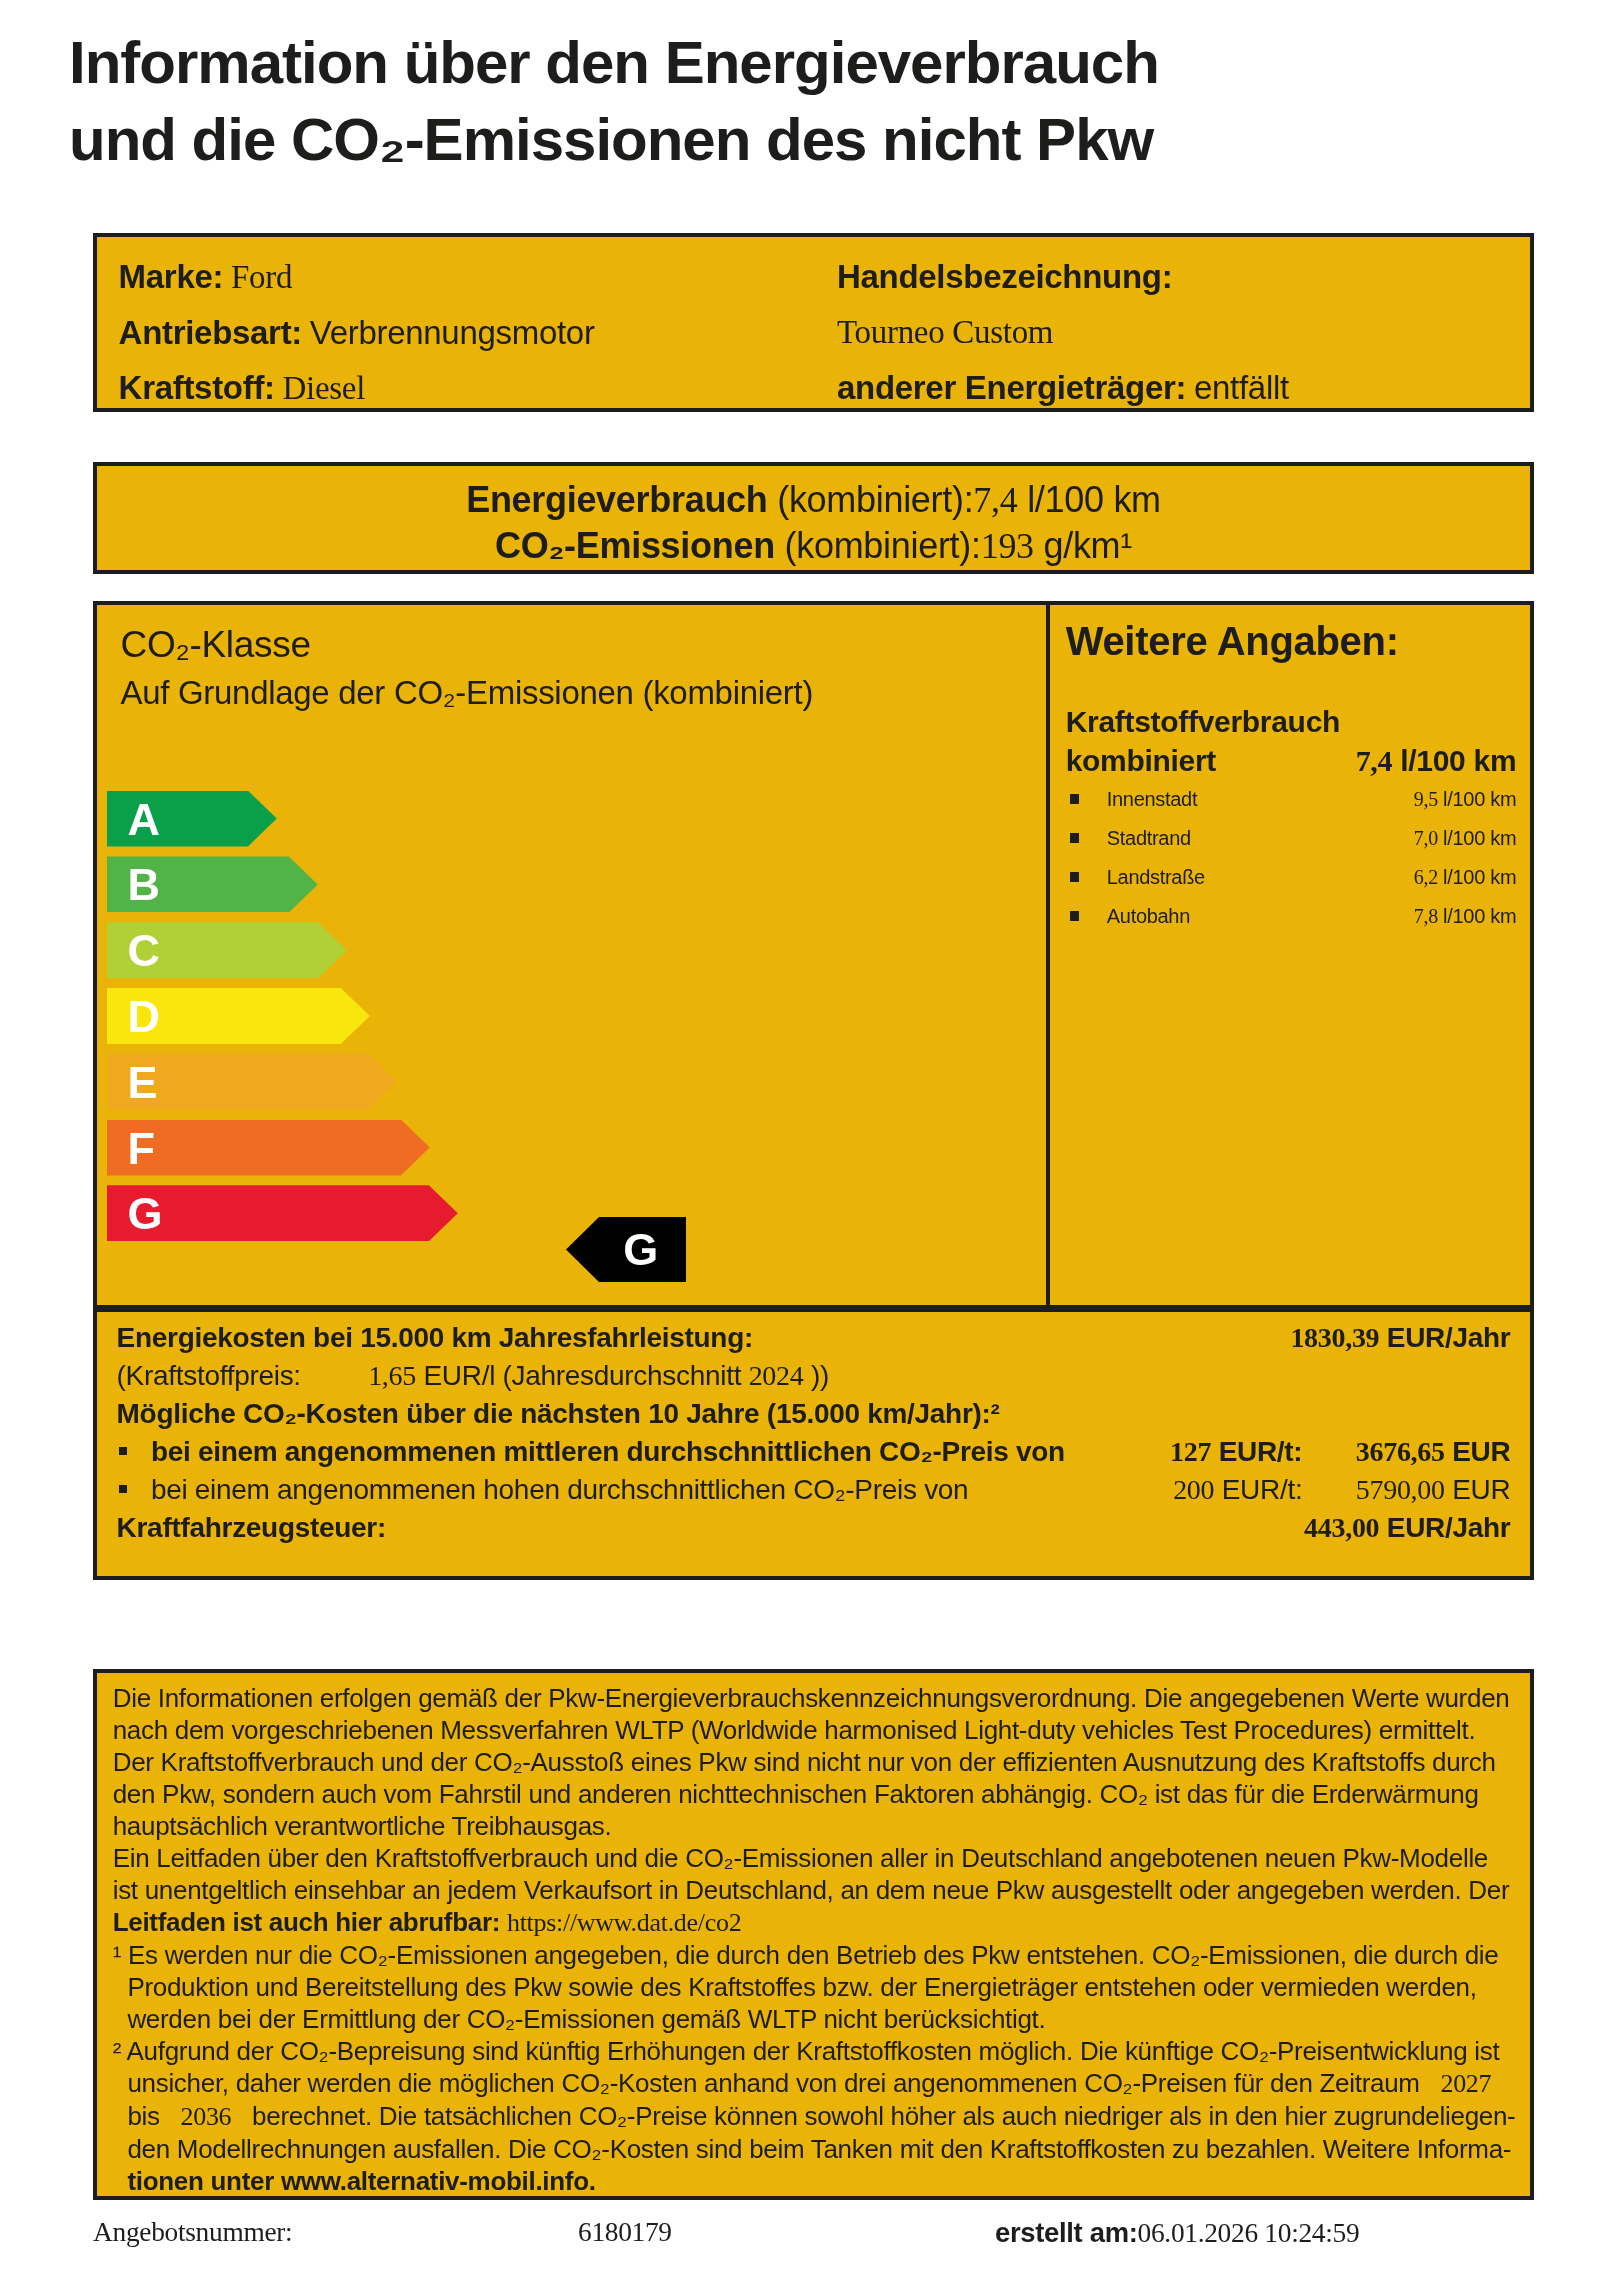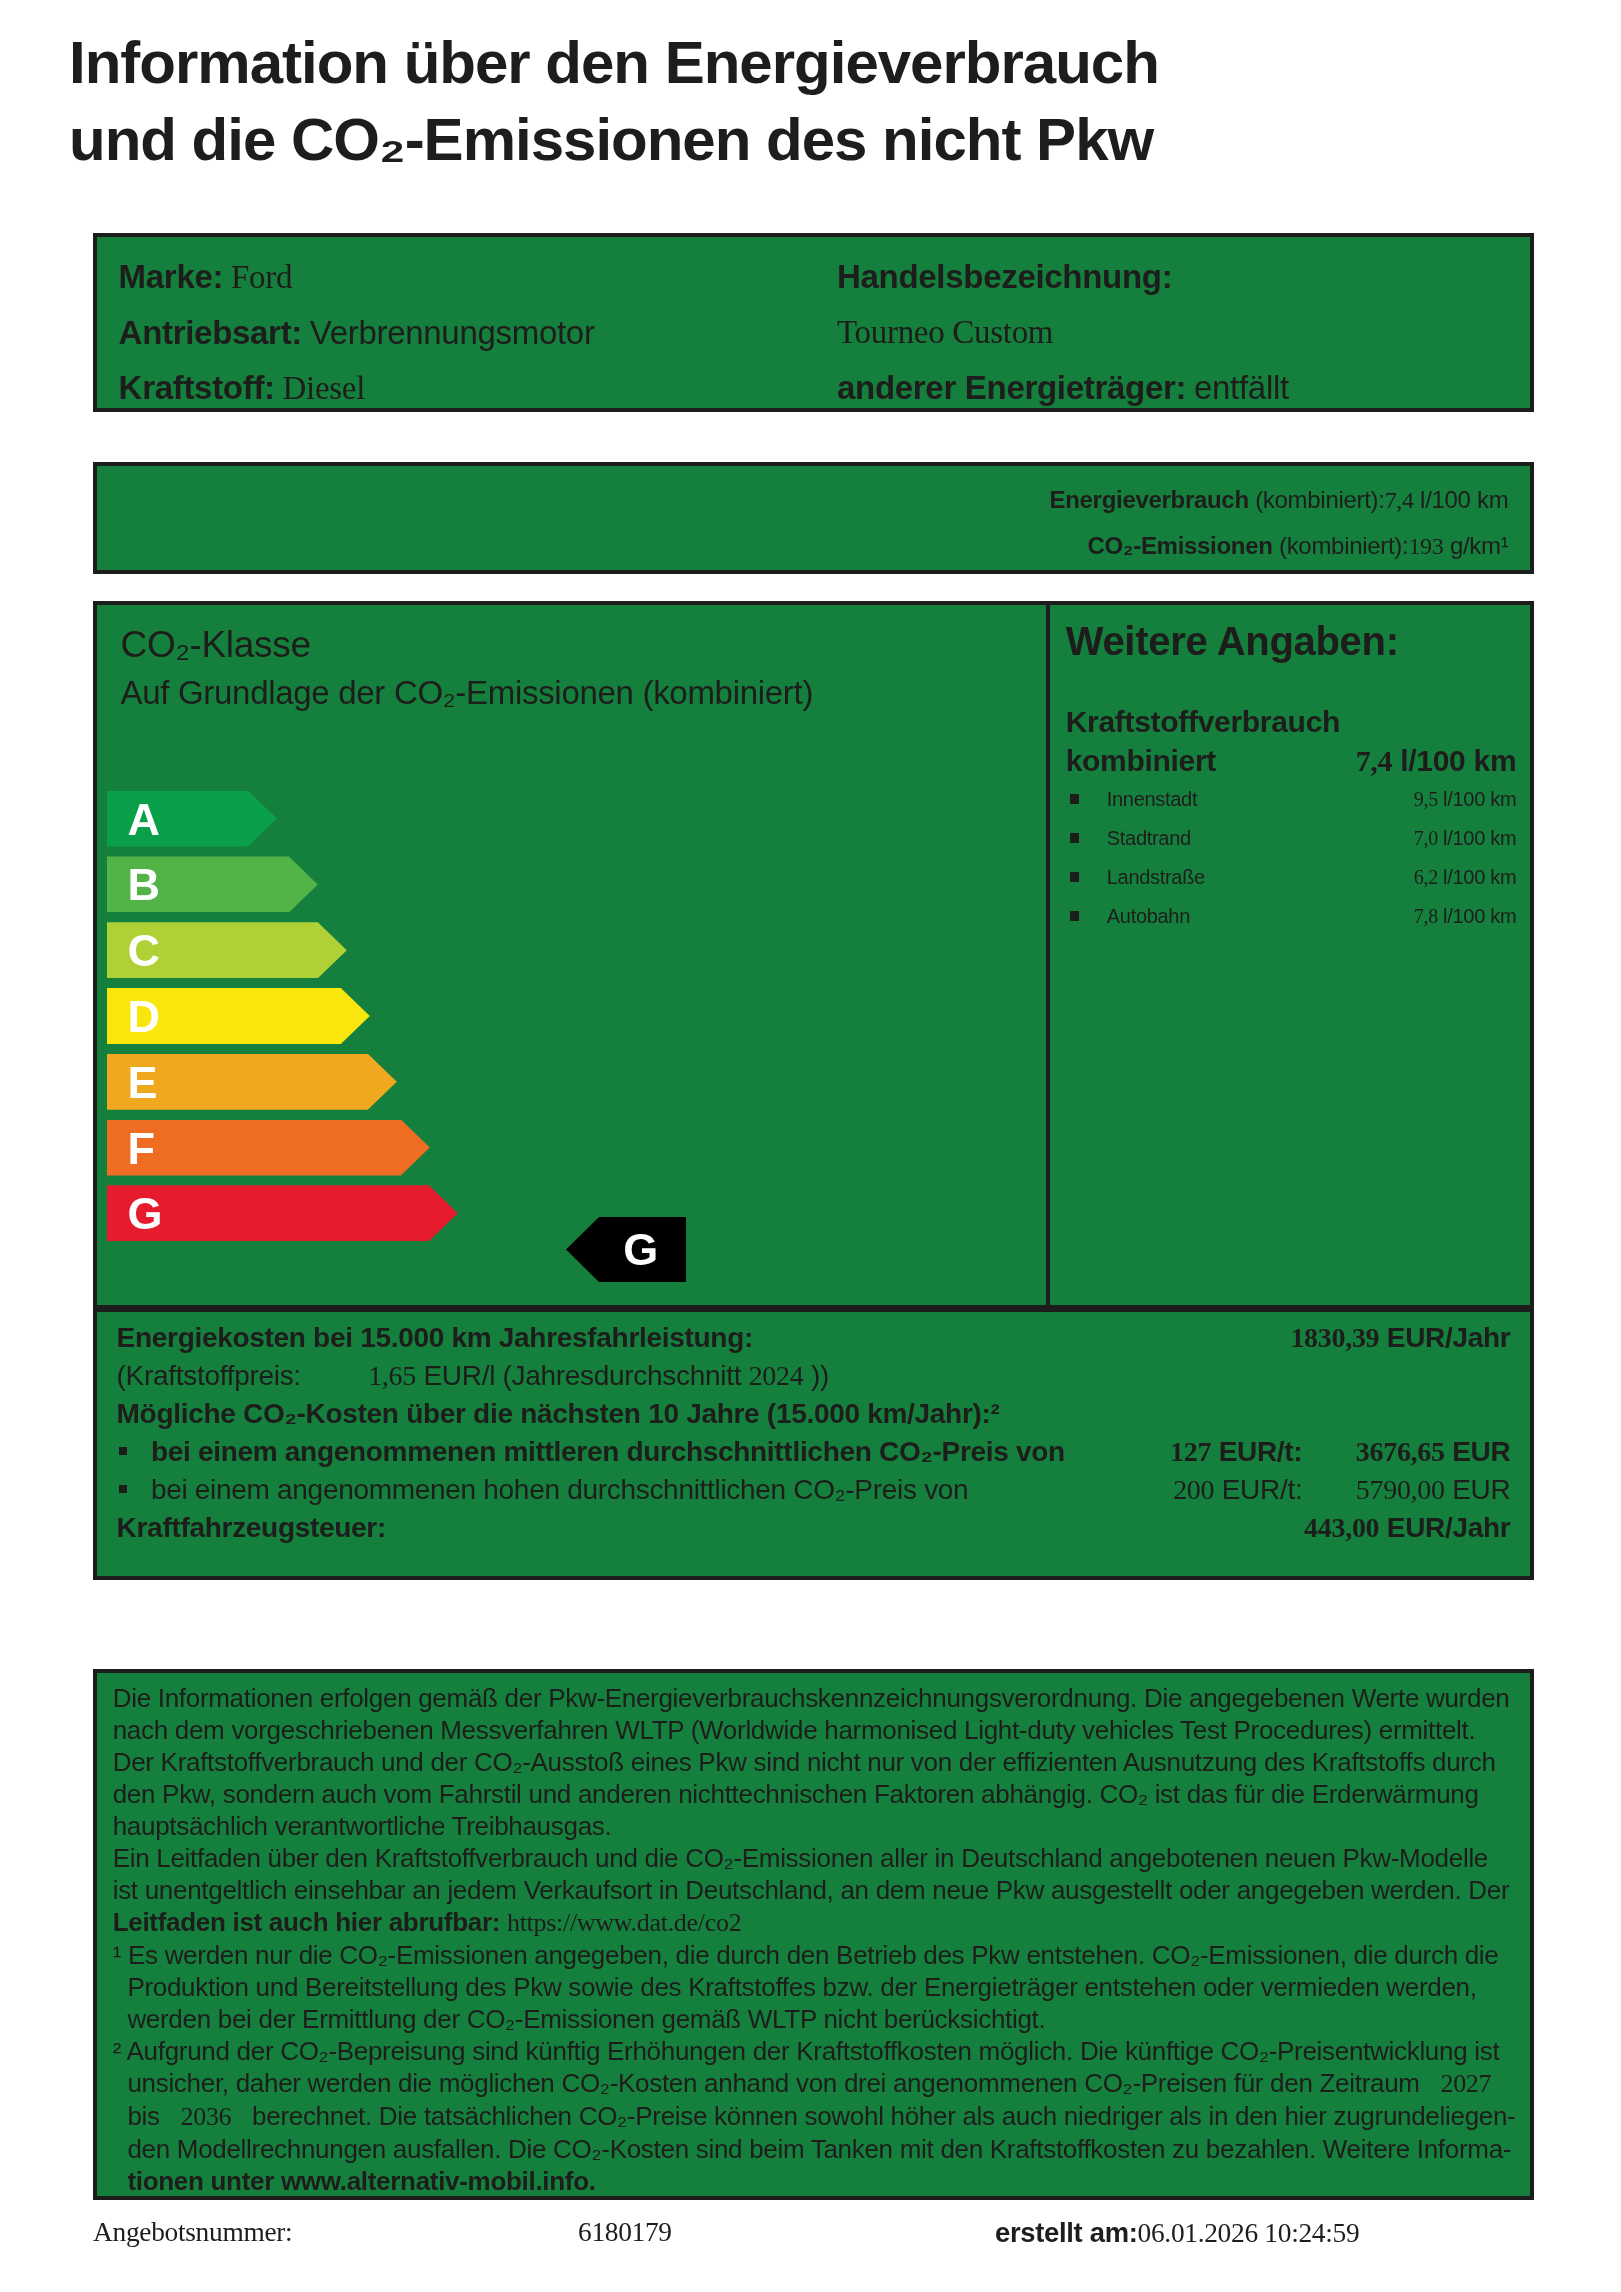--- a/index.html
+++ b/index.html
@@ -4,34 +4,34 @@
 <style>
   html,body{margin:0;padding:0;}
   body{
     width:1621px;height:2293px;position:relative;background:#ffffff;
     font-family:"Liberation Sans","DejaVu Sans",sans-serif;color:#1d1d1b;
     overflow:hidden;letter-spacing:-0.3px;
   }
   .serif,.f-serif{font-family:"Liberation Serif","DejaVu Serif",serif;}
   .f-serifb{font-family:"Liberation Serif","DejaVu Serif",serif;font-weight:700;}
   .b,.f-sansb{font-weight:700;}
-  .box{position:absolute;left:93px;width:1441px;border:4.9px solid #1d1d1b;box-sizing:border-box;background:#15803d;}
+  .box{position:absolute;left:93px;width:1441px;border:4.9px solid #1d1d1b;box-sizing:border-box;background:#eab308;}
 
   .title{position:absolute;left:69px;top:23.5px;font-size:60px;font-weight:700;line-height:77px;letter-spacing:-1px;}
 
   
   #box-vehicle{top:233px;height:179px;}
   .v-col{position:absolute;top:11.8px;font-size:33px;line-height:55px;white-space:nowrap;}
   .v-col.left{left:21.6px;}
   .v-col.right{left:740px;}
   .v-label{font-weight:700;margin-right:7.8px;}
 
   
   #box-consumption{top:462px;height:112px;padding:10.8px 21.6px;}
-  .c2-row{display:flex;justify-content:flex-end;font-size:24px;line-height:45px;white-space:nowrap;}
+  .c2-row{display:flex;justify-content:center;font-size:36px;line-height:45px;white-space:nowrap;}
 
   
   #box-co2{top:601px;height:708px;}
   .pane-left{position:absolute;left:0;top:0;bottom:0;width:953px;border-right:4.9px solid #1d1d1b;box-sizing:border-box;padding:16.7px 9.8px 0 9.8px;}
   .co2-heading{font-size:37px;font-weight:400;margin-left:13.7px;line-height:45px;}
   .co2-sub{font-size:33px;margin-left:13.7px;margin-top:4.9px;line-height:41px;}
   .arrows{margin-top:78px;}
   .class-arrow{height:56px;margin-bottom:9.8px;color:#fff;font-size:45px;font-weight:700;line-height:57px;padding-left:20.6px;box-sizing:border-box;
     clip-path:polygon(0 0, calc(100% - 29px) 0, 100% 50%, calc(100% - 29px) 100%, 0 100%);}
   .rating-arrow{position:absolute;left:469px;top:612px;width:120px;height:65px;color:#fff;font-size:45px;font-weight:700;line-height:65px;

